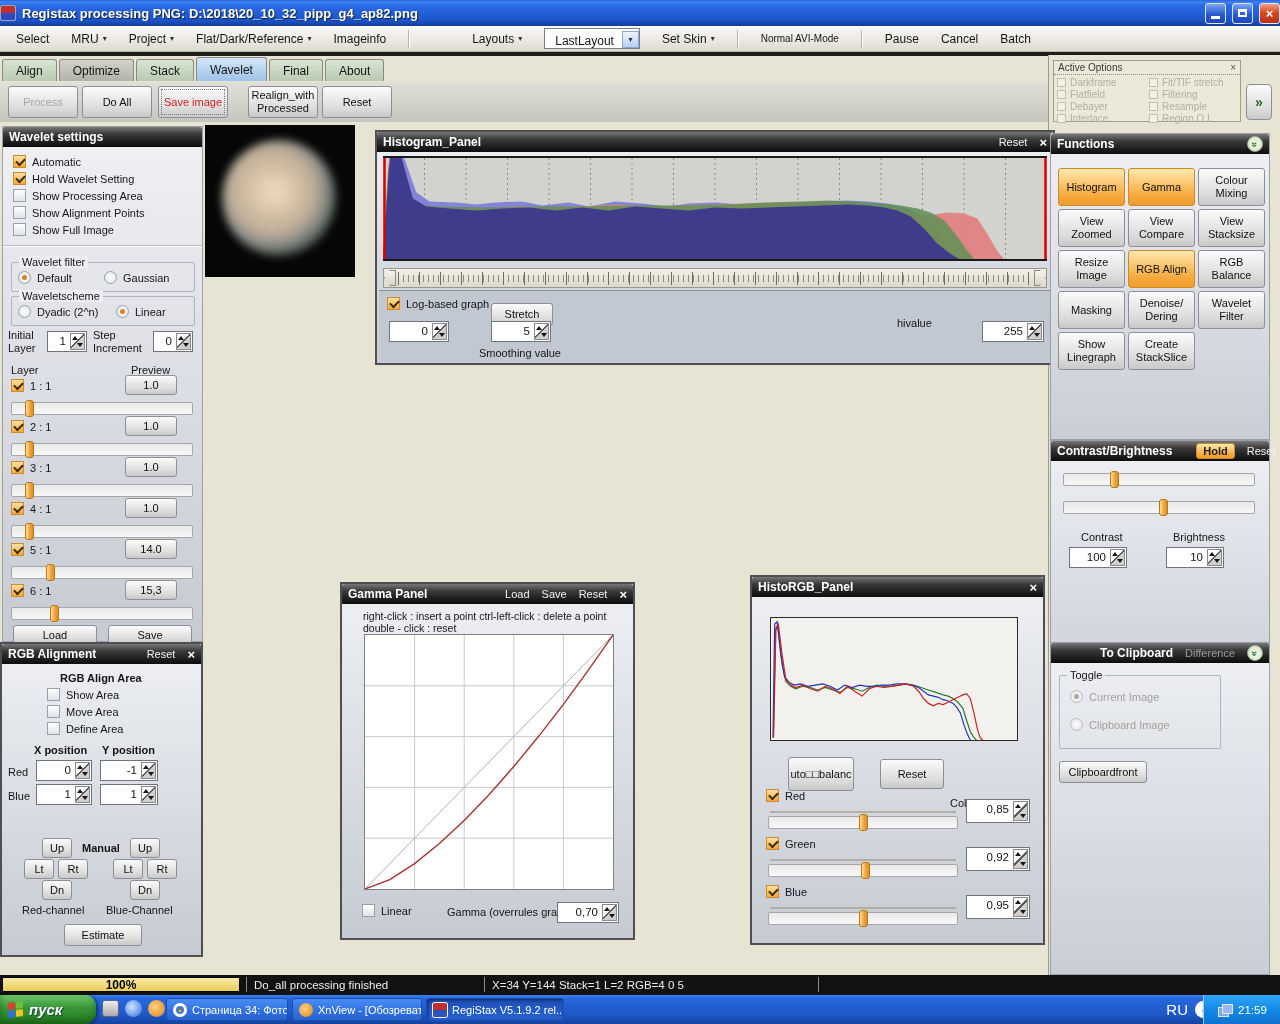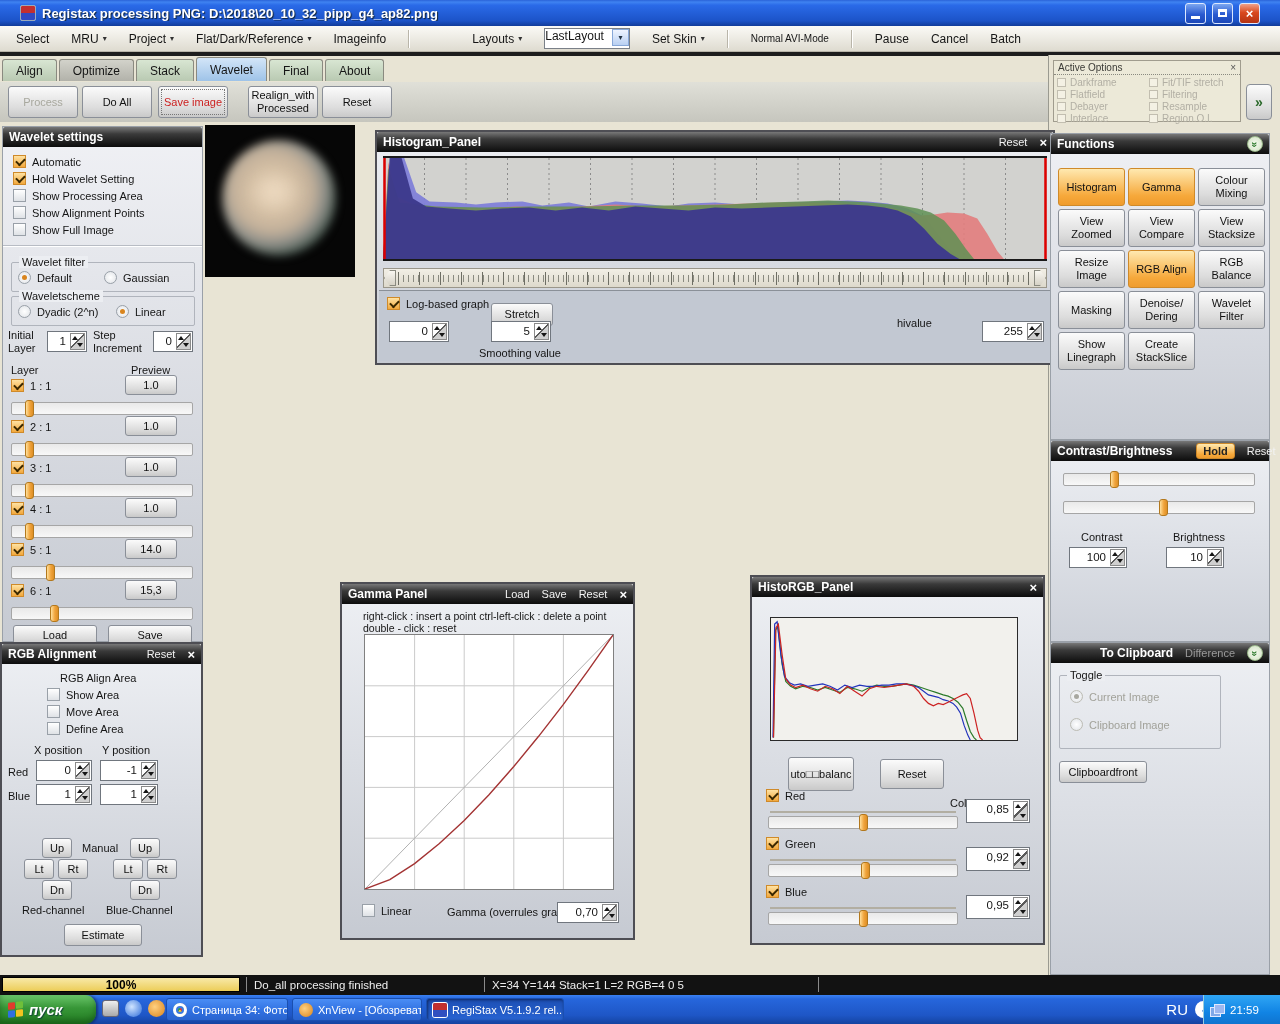--- a/index.html
+++ b/index.html
@@ -1,35 +1,35 @@
 <!DOCTYPE html>
 <html><head>
 <meta charset="utf-8">
 <style>
 *{margin:0;padding:0;box-sizing:border-box}
 body{font-family:"Liberation Sans",sans-serif;background:#444}
 .screen{position:relative;width:1280px;height:1024px;background:#e8e4d4;overflow:hidden;font-size:11px;color:#151515}
 .abs{position:absolute}
 
-.titlebar{position:absolute;left:0;top:0;width:1280px;height:26px;background:linear-gradient(180deg,#2a63d8 0%,#3f83f1 8%,#2a6ae8 20%,#1c53c8 80%,#123c9a 100%);display:flex;align-items:center;padding:0 20px;gap:6px}
+.titlebar{position:absolute;left:0;top:0;width:1280px;height:26px;background:linear-gradient(180deg,#2a63d8 0%,#3f83f1 8%,#2a6ae8 20%,#1c53c8 80%,#123c9a 100%);display:flex;align-items:center;padding:0 0;gap:6px}
 .appicon{width:16px;height:16px;background:#fff;border:1px solid #9ab;border-radius:2px;display:flex;flex-direction:column;overflow:hidden}
 .appicon i{display:block;height:50%}
 .appicon i:first-child{background:#c32f2f}.appicon i:last-child{background:#2f49c3}
 .wtitle{color:#fff;font-weight:bold;font-size:13px;text-shadow:1px 1px 1px #123;flex:1;white-space:nowrap;overflow:hidden}
 .wbtn{width:21px;height:21px;border-radius:3px;border:1px solid #dce8ff;display:flex;align-items:center;justify-content:center;color:#fff;font-weight:bold;font-size:13px;background:linear-gradient(#7ba6f0,#2a5ad0 55%,#1c48b8)}
 .wbtn.close{background:linear-gradient(#f0a088,#d9491f 45%,#b53312)}
 .minbar{width:9px;height:3px;background:#fff;margin-top:9px}
 .restg{width:9px;height:8px;border:2px solid #fff;border-top-width:3px}
 
 .menubar{position:absolute;left:0;top:26px;width:1280px;height:26px;background:linear-gradient(#fbfaf6,#dedbd0);display:flex;align-items:center;padding-left:16px;gap:22px;font-size:12px;border-bottom:1px solid #b8b4a8}
 .menustrip{position:absolute;left:0;top:52px;width:1280px;height:4px;background:#1d1d1d}
 .mi{display:flex;align-items:center;gap:4px;white-space:nowrap;cursor:default}
 .caret{font-size:8px;color:#333}
 .msep{width:2px;height:18px;background:#b9b5a9;border-right:1px solid #fff}
-.combo{display:flex;align-items:flex-start;height:21px;border:1px solid #7a8088;background:#fff;padding-left:0}
+.combo{display:flex;align-items:flex-end;height:21px;border:1px solid #7a8088;background:#fff;padding-left:10px}
 .combo .drop{width:17px;height:17px;margin-left:8px;background:linear-gradient(#eef4ff,#b9d0f2);border:1px solid #88a8d8;display:flex;align-items:center;justify-content:center;font-size:8px;color:#234}
 .avim{font-size:10px}
 
 .tabrow{position:absolute;left:2px;top:57px;height:24px;display:flex;align-items:flex-end}
 .tab{height:22px;padding:0 13px;display:flex;align-items:center;border:1px solid #8a8a80;border-bottom:none;border-radius:3px 3px 0 0;background:linear-gradient(#d8e6d2,#b9c9b2);margin-right:2px;font-size:12px}
 .tab.gray{background:linear-gradient(#d2d2ca,#b2b2aa)}
 .tab.active{background:linear-gradient(#d3e5f8,#9ec3e8);font-weight:normal;height:24px}
 .fileinfo{position:absolute;left:425px;top:58px;width:620px;height:22px;background:#ece9d8;border:1px solid #aca894;display:flex;align-items:center;gap:20px;padding-left:8px;font-size:11.5px}
 
 .toolbar{position:absolute;left:0;top:82px;width:1048px;height:40px;background:linear-gradient(#e0e0d8,#c6c6be);display:flex;align-items:center}
@@ -87,21 +87,21 @@
 .ruler{position:absolute;left:6px;top:136px;width:664px;height:20px;background:linear-gradient(#f2efe6,#ddd9cc);border:1px solid #9a968a}
 .ticks{position:absolute;left:14px;right:14px;top:6px;height:7px;background:repeating-linear-gradient(90deg,#8a8a80 0 1px,transparent 1px 5px)}
 .ticks2{position:absolute;left:14px;right:14px;top:3px;height:13px;background:repeating-linear-gradient(90deg,#6e6e64 0 1px,transparent 1px 21px)}
 .rth{position:absolute;top:1px;width:12px;height:16px;background:linear-gradient(#f8f6f0,#d6d2c6);border:1px solid #8a8a80}
 .rth.l{left:0;clip-path:polygon(0 50%,50% 0,100% 0,100% 100%,50% 100%)}
 .rth.r{right:0;clip-path:polygon(0 0,50% 0,100% 50%,50% 100%,0 100%)}
 .hctrl{position:absolute;left:2px;top:158px;width:672px;height:71px;background:#c2c8d2;border-top:1px solid #8a9098}
 .funcs{left:1050px;top:133px;width:220px;height:307px;border:1px solid #9aa0a8;background:linear-gradient(#f0f1f5,#c9cdd5)}
 .fgrid{position:absolute;left:7px;top:34px;display:grid;grid-template-columns:repeat(3,67px);gap:3px}
 .fbtn{height:38px;padding:2px}
-.contrast{left:1050px;top:440px;width:220px;height:202px;border:1px solid #9aa0a8;background:linear-gradient(#eef0f4,#cdd1d9)}
+.contrast{left:1050px;top:440px;width:220px;height:234px;border:1px solid #9aa0a8;background:linear-gradient(#eef0f4,#cdd1d9)}
 .holdbtn{height:16px;padding:0 6px;font-weight:bold;color:#222}
 .clip{left:1050px;top:642px;width:220px;height:333px;border:1px solid #9aa0a8;background:linear-gradient(#eef0f4,#c9cdd5)}
 .gamma{left:340px;top:582px;width:295px;height:358px}
 .ggraph{position:absolute;left:22px;top:50px;width:250px;height:256px;background:#fff;border:1px solid #808080}
 .hint{position:absolute;left:21px;font-size:10.5px;white-space:nowrap}
 .hrgb{left:750px;top:575px;width:295px;height:370px}
 .rgraph{position:absolute;left:18px;top:40px;width:248px;height:124px;background:#f2f1ed;border:1px solid #2a2a2a}
 .clipbtn{overflow:hidden;white-space:nowrap}
 .rgbal{left:0;top:642px;width:203px;height:315px}
 
@@ -111,28 +111,28 @@
 
 .taskbar{position:absolute;left:0;top:995px;width:1280px;height:29px;background:linear-gradient(#3a81f3,#2666dc 14%,#1e56c6 70%,#1443a0)}
 .start{position:absolute;left:0;top:0;height:29px;width:96px;border-radius:0 11px 11px 0;background:linear-gradient(#69c569,#379637 45%,#237e23);display:flex;align-items:center;gap:6px;padding-left:8px;color:#fff;font-weight:bold;font-style:italic;font-size:15px;text-shadow:1px 1px 1px #143;box-shadow:inset 0 -4px 6px rgba(0,40,0,.35),2px 0 3px rgba(0,0,0,.4)}
 .flag{display:grid;grid-template-columns:7px 7px;grid-template-rows:7px 7px;gap:1px;transform:skewY(-6deg)}
 .flag i{border-radius:1px}
 .ql{position:absolute;left:102px;top:5px;display:flex;gap:6px;align-items:center}
 .qli{width:17px;height:17px;border-radius:3px}
 .task{position:absolute;top:3px;height:23px;border-radius:3px;background:linear-gradient(#4a8df5,#2f6fe0 60%,#2a64cf);border:1px solid #1a4fb0;color:#fff;font-size:11px;display:flex;align-items:center;gap:5px;padding:0 6px;overflow:hidden;white-space:nowrap}
 .task.pressed{background:linear-gradient(#1d4fb4,#2763d2);box-shadow:inset 1px 1px 3px rgba(0,0,20,.5)}
 .ticon{width:14px;height:14px;border-radius:50%;flex:none}
-.tray{position:absolute;right:0;top:0;height:29px;width:77px;background:linear-gradient(#2fa6f5,#1184e4 60%,#0f74cf);border-left:1px solid #9cd;display:flex;align-items:center;gap:5px;padding-left:6px;color:#fff}
+.tray{position:absolute;right:0;top:0;height:29px;width:77px;background:linear-gradient(#2fa6f5,#1184e4 60%,#0f74cf);border-left:1px solid #9cd;display:flex;align-items:center;gap:5px;padding-left:14px;color:#fff}
 .ru{position:absolute;right:92px;top:6px;color:#fff;font-size:15px}
 .collapse{position:absolute;right:68px;top:6px;width:17px;height:17px;border-radius:50%;background:#fff;color:#1566d0;font-weight:bold;display:flex;align-items:center;justify-content:center;font-size:11px}
 .netic{width:15px;height:12px;position:relative}
 .netic::before,.netic::after{content:"";position:absolute;width:9px;height:8px;border:1px solid #dfe9ff;background:#7fa8e8}
 .netic::before{left:0;top:3px}.netic::after{right:0;top:0;background:#9db8f0}
 .clock{font-size:11.5px}
-.b{font-weight:normal}
+.b{font-weight:bold}
 </style>
 </head>
 <body>
 
 <div class="screen">
 
   <div class="titlebar">
     <span class="appicon">
         <i></i>
         <i></i>

